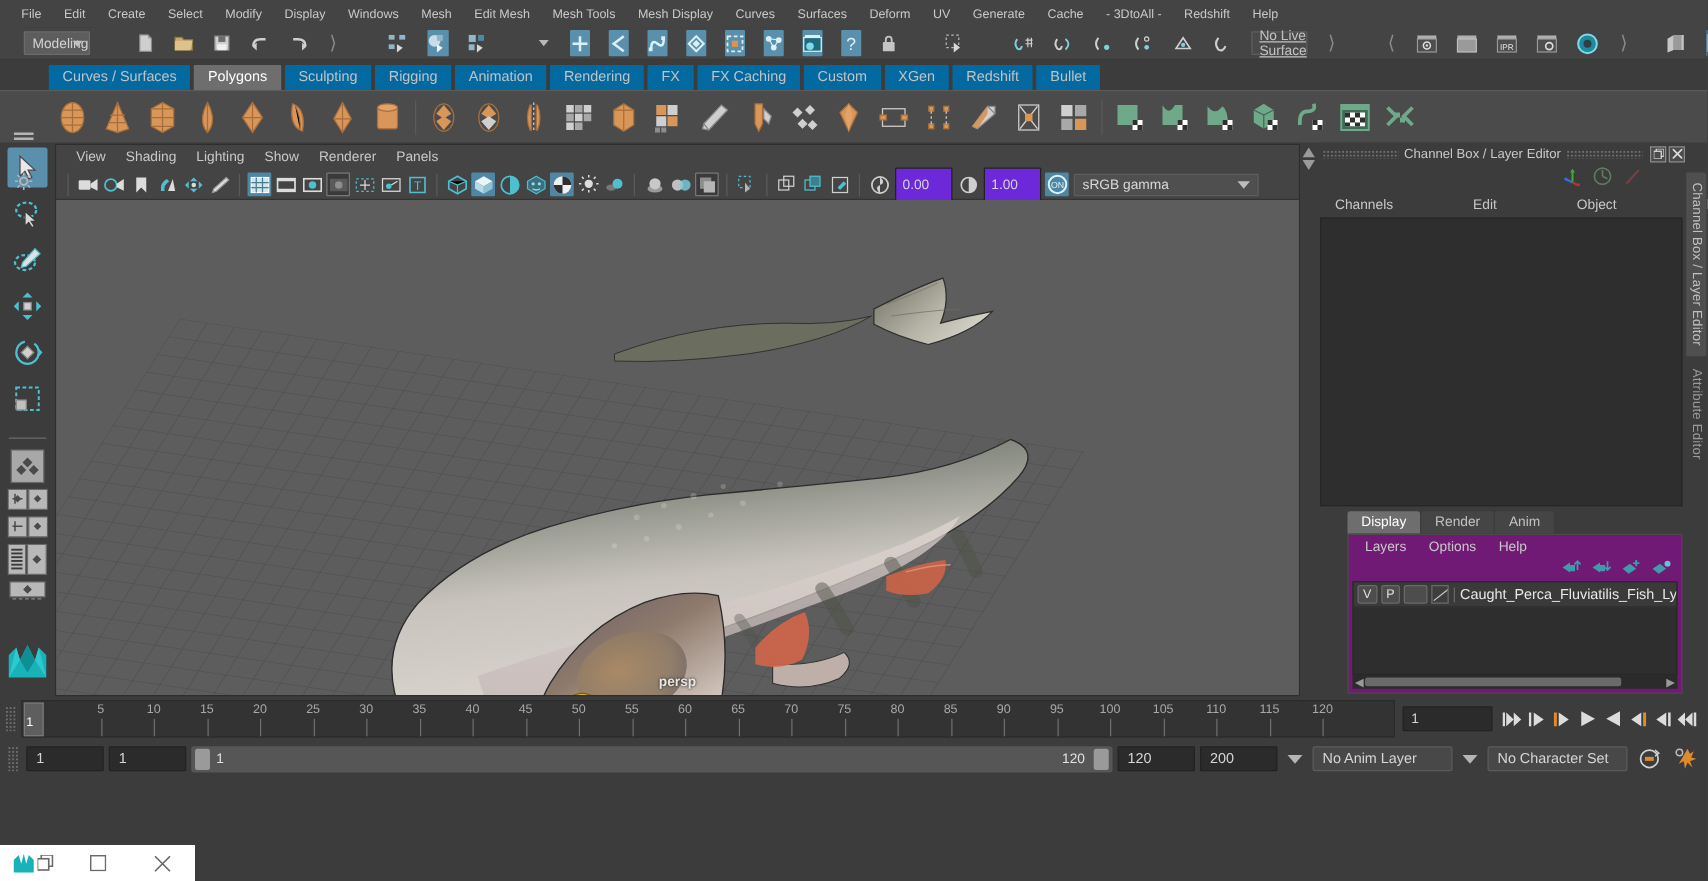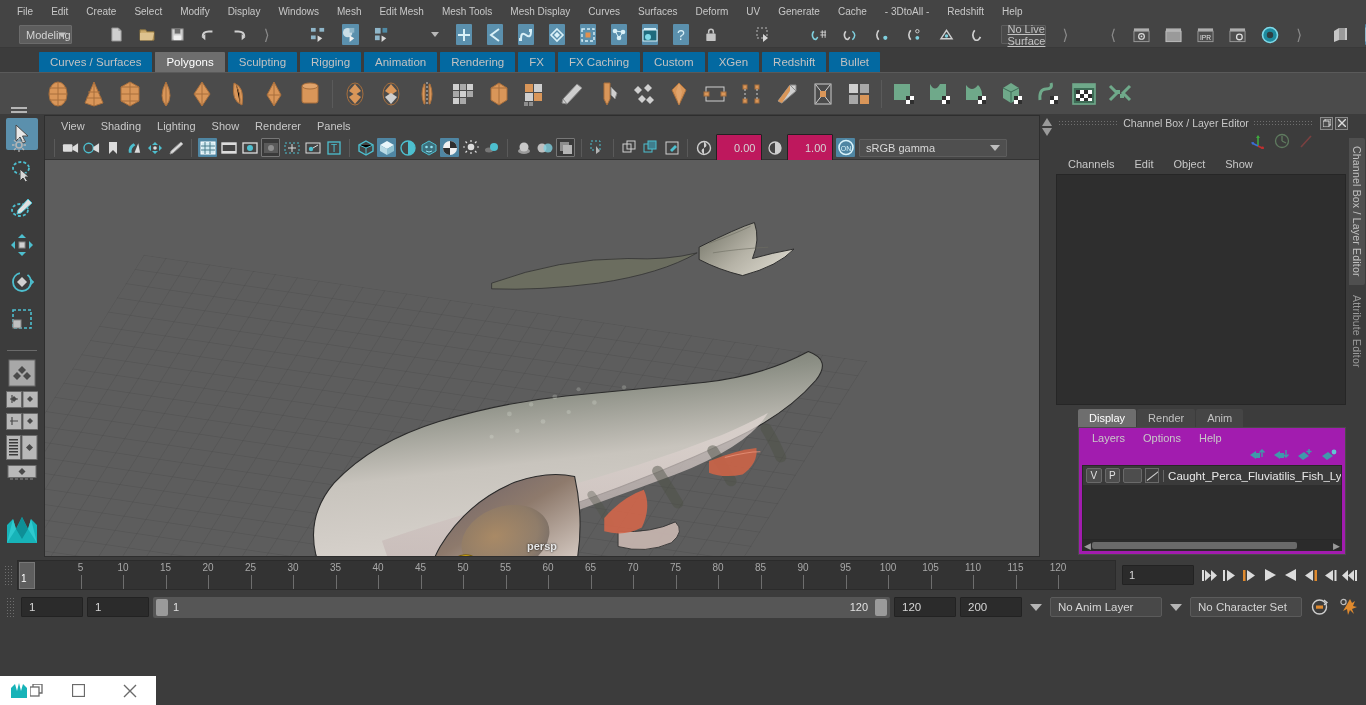--- a/index.html
+++ b/index.html
@@ -130,23 +130,23 @@
     height: 24px; background: #444444; display: flex; align-items: center;
     padding-left: 4px; border-bottom: 1px solid #333;
   }
   .vb {
     width: 19px; height: 19px; margin: 0 1px;
     display: flex; align-items: center; justify-content: center; border-radius: 1px;
   }
   .vb.on { background: #4f86a3; }
   .vb.framed { border: 1px solid #777; background: #3a3a3a; }
   .numfield {
-    width: 46px; height: 28px; background: #be185d; border: 1px solid #222;
+    width: 46px; height: 28px; background: #6d28d9; border: 1px solid #222;
     color: #d5d5d5; font-size: 11px; display: flex; align-items: center;
-    padding-left: 17px; margin: 0 2px; border-radius: 1px;
+    padding-left: 5px; margin: 0 2px; border-radius: 1px;
   }
   .gammasel {
     width: 148px; height: 18px; background: #4f4f4f; border: 1px solid #5d5d5d;
     color: #d8d8d8; font-size: 11px; display: flex; align-items: center;
     padding-left: 6px; margin-left: 3px; position: relative; border-radius: 1px;
   }
   .gammasel .gcaret {
     position: absolute; right: 6px; top: 50%; transform: translateY(-50%);
     width:0;height:0;border-left:5px solid transparent;border-right:5px solid transparent;
     border-top:6px solid #bdbdbd;
@@ -177,34 +177,34 @@
     background-image: radial-gradient(#6e6e6e 1px, transparent 1px);
     background-size: 3px 3px;
   }
   .cb-title .ttext { color: #c8c8c8; font-size: 10.5px; white-space: nowrap; }
   .cb-winbtn {
     width: 13px; height: 13px; border: 1px solid #8a8a8a; background: #4b4b4b;
     color: #d8d8d8; font-size: 9px; display: flex; align-items: center;
     justify-content: center; margin-left: 2px;
   }
   .cb-iconrow { height: 22px; display: flex; align-items: center; justify-content: flex-end; padding-right: 34px; gap: 8px;}
-  .cb-menus { height: 20px; display: flex; align-items: center; padding-left: 4px; }
+  .cb-menus { height: 20px; display: flex; align-items: center; padding-left: 4px; gap: 44px; }
   .cb-menus .cmi { color: #c8c8c8; font-size: 11px; padding: 1px 10px; }
   .cb-body {
     flex: 1; background: #2e2e2e; border: 1px solid #262626; margin: 0 2px 2px 2px;
   }
   .le-tabs { height: 20px; display: flex; align-items: flex-end; padding-left: 24px; }
   .le-tab {
     height: 18px; padding: 0 11px; color: #c2c2c2; font-size: 11px;
     display: flex; align-items: center; background: #454545;
     border-radius: 2px 2px 0 0; margin-right: 1px;
   }
   .le-tab.active { background: #6e6e6e; color: #fff; }
   .le-box {
-    height: 128px; margin: 0 2px 2px 24px; background: #a21caf;
+    height: 128px; margin: 0 2px 2px 24px; background: #701a75;
     border: 1px solid #4a4a4a; display: flex; flex-direction: column;
   }
   .le-menus { height: 19px; display: flex; align-items: center; padding-left: 4px; }
   .le-menus .lmi { color: #c8c8c8; font-size: 11px; padding: 1px 9px; }
   .le-btnrow { height: 18px; display: flex; align-items: center; justify-content: flex-end; padding-right: 8px; gap: 9px;}
   .le-list { flex: 1; background: #2e2e2e; border: 1px solid #282828; margin: 0 3px; }
   .layer-row {
     height: 20px; background: #3a3a3a; display: flex; align-items: center;
     padding-left: 3px; gap: 3px; border-bottom: 1px solid #2e2e2e;
   }

